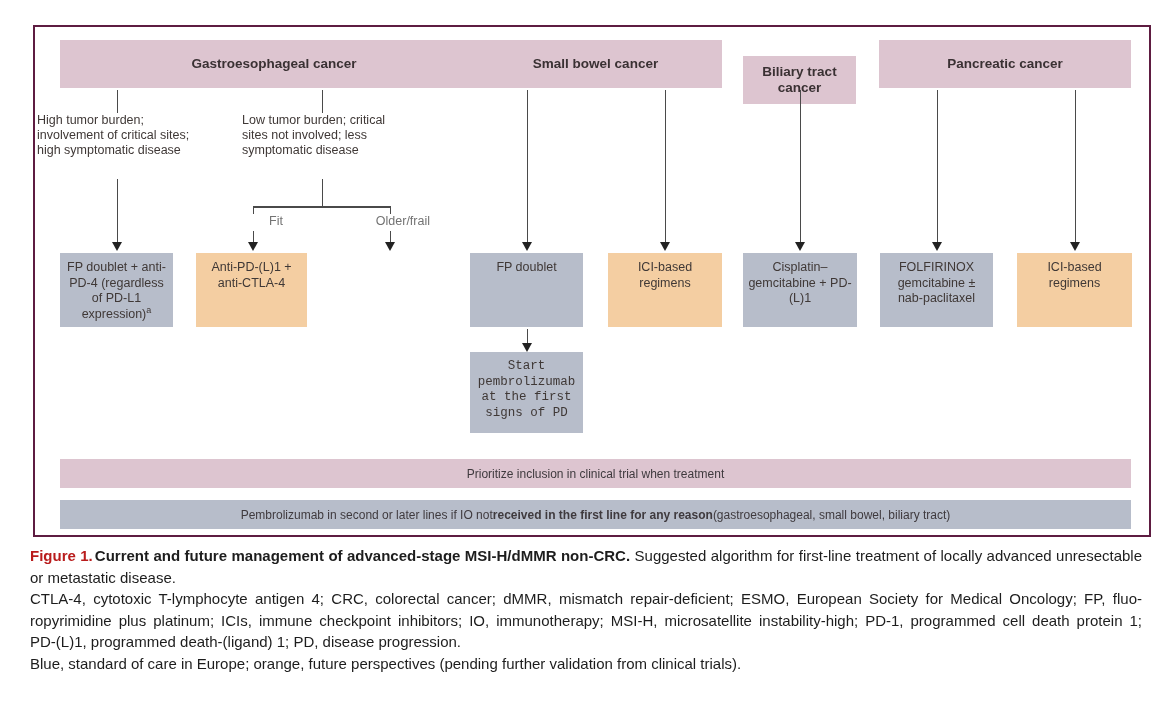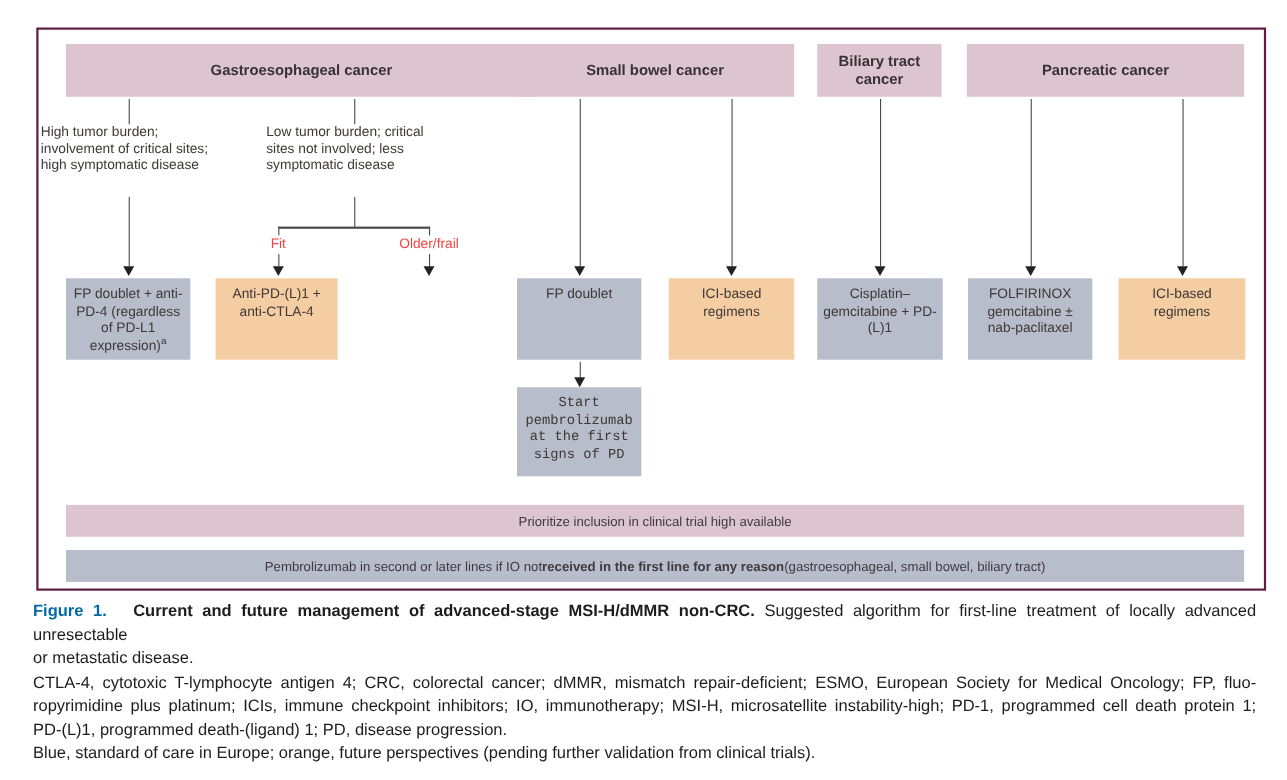--- a/index.html
+++ b/index.html
@@ -13,43 +13,43 @@
   .tbox{position:absolute;top:253px;height:74px;box-sizing:border-box;padding:7px 4px 0 4px;
         font-size:12.5px;line-height:15.5px;text-align:center;color:#3f3836;}
   .blue{background:#b7bdca;}
   .orange{background:#f4cea2;}
   .vline{position:absolute;width:1.5px;background:#4a4a4a;}
   .hline{position:absolute;height:1.5px;background:#4a4a4a;}
   .ahead{position:absolute;width:0;height:0;border-left:5px solid transparent;
         border-right:5px solid transparent;border-top:9px solid #222;}
   .cond{position:absolute;top:113px;width:160px;font-size:12.5px;line-height:15px;
         color:#3f3836;}
-  .blabel{position:absolute;top:214px;font-size:12.5px;color:#ef4444;text-align:center;}
+  .blabel{position:absolute;top:214px;font-size:12.5px;color:#737373;text-align:right;}
   .bar{position:absolute;left:60px;width:1071px;height:29px;display:flex;align-items:center;
         justify-content:center;font-size:12px;color:#3f3a3e;}
   .bar.pink{background:#ddc5d0;top:459px;}
   .bar.slate{background:#b7bdca;top:500px;}
   .caption{position:absolute;left:30px;top:545px;width:1112px;font-size:15px;
         line-height:21.5px;color:#1d1d1d;}
   .jline{text-align:justify;text-align-last:justify;}
-  .fig-label{color:#0369a1;font-weight:bold;margin-right:24px;}
+  .fig-label{color:#b91c1c;font-weight:bold;margin-right:2px;}
   .fig-title{font-weight:bold;}
   sup{font-size:9px;line-height:0;}
   .pembro-bold{font-weight:bold;}
 </style>
 </head>
 <body>
 
 <div class="page">
 
   <div class="diagram-border"></div>
 
   <div class="hdr" style="left:60px;width:428px;">Gastroesophageal cancer</div>
   <div class="hdr" style="left:469px;width:253px;">Small bowel cancer</div>
-  <div class="hdr" style="left:743px;width:113px;">Biliary tract cancer</div>
+  <div class="hdr" style="left:743px;width:113px;margin-top:16px;">Biliary tract cancer</div>
   <div class="hdr" style="left:879px;width:252px;">Pancreatic cancer</div>
 
   <div class="vline" style="left:116.5px;top:90px;height:23px;"></div>
   <div class="vline" style="left:321.5px;top:90px;height:23px;"></div>
 
   <div class="cond" style="left:37px;">High tumor burden; involvement of critical sites; high symptomatic disease</div>
   <div class="cond" style="left:242px;">Low tumor burden; critical sites not involved; less symptomatic disease</div>
 
   <div class="vline" style="left:116.5px;top:179px;height:63px;"></div>
   <div class="ahead" style="left:112px;top:242px;"></div>
@@ -81,21 +81,21 @@
   <div class="tbox blue" style="left:470px;width:113px;">FP doublet</div>
   <div class="tbox orange" style="left:608px;width:114px;">ICI-based regimens</div>
   <div class="tbox blue" style="left:743px;width:114px;">Cisplatin–gemcitabine + PD-(L)1</div>
   <div class="tbox blue" style="left:880px;width:113px;">FOLFIRINOX gemcitabine ± nab-paclitaxel</div>
   <div class="tbox orange" style="left:1017px;width:115px;">ICI-based regimens</div>
 
   <div class="vline" style="left:526.5px;top:329px;height:14px;"></div>
   <div class="ahead" style="left:522px;top:343px;"></div>
   <div class="tbox blue" style="left:470px;width:113px;top:352px;height:81px;font-family:Liberation Mono, monospace;">Start pembrolizumab at the first signs of PD</div>
 
-  <div class="bar pink">Prioritize inclusion in clinical trial high available</div>
+  <div class="bar pink">Prioritize inclusion in clinical trial when treatment</div>
   <div class="bar slate">
       <span>Pembrolizumab in second or later lines if IO not </span>
       <span class="pembro-bold">received in the first line for any reason</span>
       <span> (gastroesophageal, small bowel, biliary tract)</span>
     </div>
 
   <div class="caption">
     <div class="jline"><span class="fig-label">Figure 1.</span><span class="fig-title">Current and future management of advanced-stage MSI-H/dMMR non-CRC.</span> <span>Suggested algorithm for first-line treatment of locally advanced unresectable</span></div>
     <div>or metastatic disease.</div>
     <div class="jline">CTLA-4, cytotoxic T-lymphocyte antigen 4; CRC, colorectal cancer; dMMR, mismatch repair-deficient; ESMO, European Society for Medical Oncology; FP, fluo-</div>

